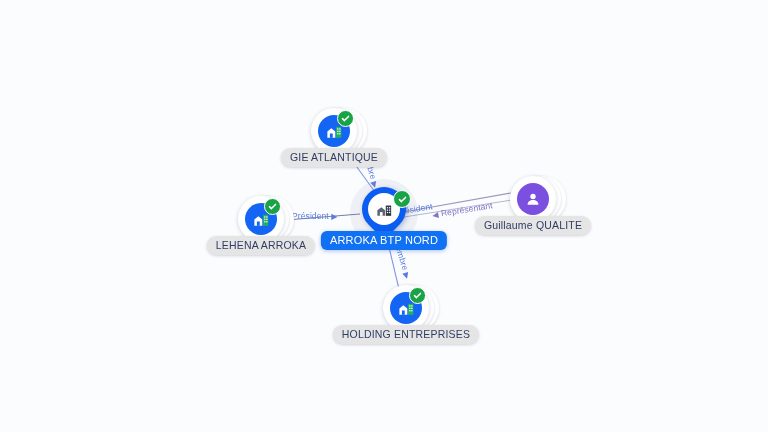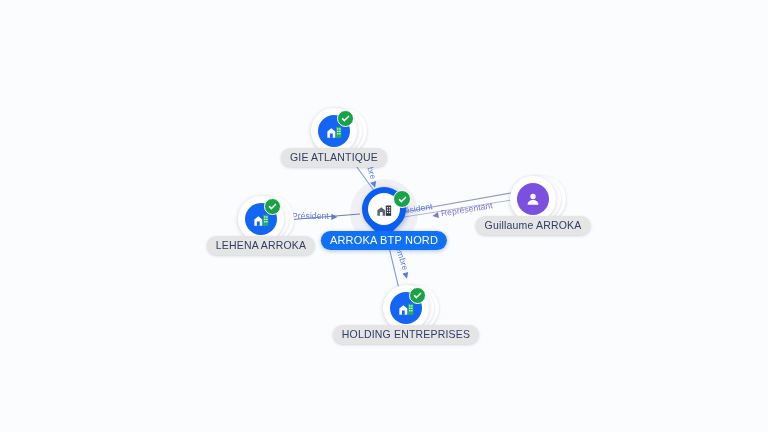--- a/index.html
+++ b/index.html
@@ -137,20 +137,21 @@
     border-radius: 11px;
     background: #e5e5e5;
     color: #2f3d63;
     box-shadow: 0 1px 3px rgba(40,50,90,.2);
   }
   .node-label.selected {
     background: #1071f5;
     color: #ffffff;
     font-size: 11px;
     box-shadow: 0 1px 4px rgba(16,80,200,.35);
+    border-radius: 6px;
   }
 
   
   .edge-label {
     position: absolute;
     font-size: 8.5px;
     letter-spacing: .1px;
     white-space: nowrap;
     transform-origin: center center;
   }
@@ -285,21 +286,21 @@
     <div class="node-stack" style="left:-13px; top:-23px; width:46px; height:46px;"></div>
     <div class="node-stack" style="left:-18px; top:-23px; width:46px; height:46px;"></div>
     <div class="node-disc">
       <div class="node-inner inner-person">
         <svg width="18" height="18" viewBox="0 0 24 24" aria-hidden="true">
           <circle cx="12" cy="8.6" r="3.6" fill="#ffffff"></circle>
           <path d="M4.8 19.5c0-4 3.3-6.2 7.2-6.2s7.2 2.2 7.2 6.2z" fill="#ffffff"></path>
         </svg>
       </div>
     </div>
-    <div class="node-label" style="left:0px; top:17px;">Guillaume ARROKA</div>
+    <div class="node-label" style="left:0px; top:17px;">Guillaume QUALITE</div>
   </div>
 
   <div class="node" style="left:384px; top:213px;">
     <div class="pin-halo"></div>
     <div class="pin-shape"></div>
     <div class="pin-face">
       <svg width="19" height="19" viewBox="0 0 24 24" aria-hidden="true">
         <path d="M3 20 L3 13 L8 9 L12.6 13 L12.6 20 Z" fill="#5b6475"></path>
         <path d="M6.2 15.3h3.4v4.7H6.2z" fill="#ffffff"></path>
         <path d="M13.6 20 L13.6 7 L20.4 7 L20.4 20 Z" fill="#2c3545"></path>

